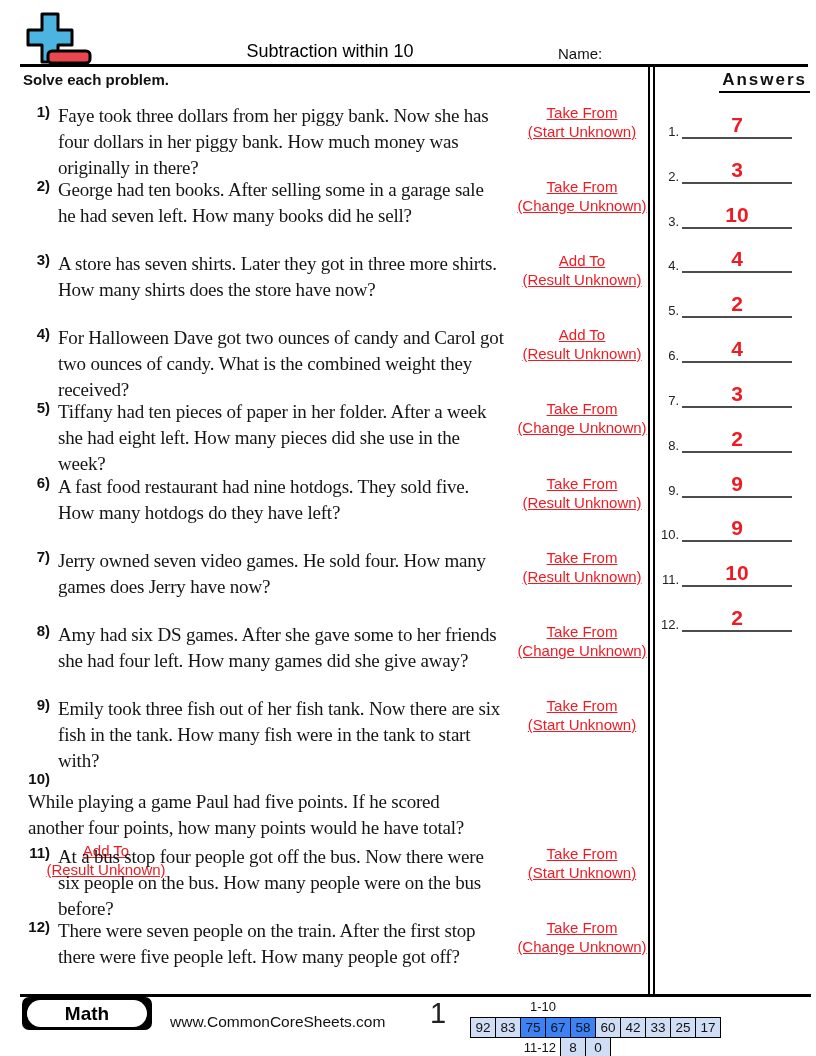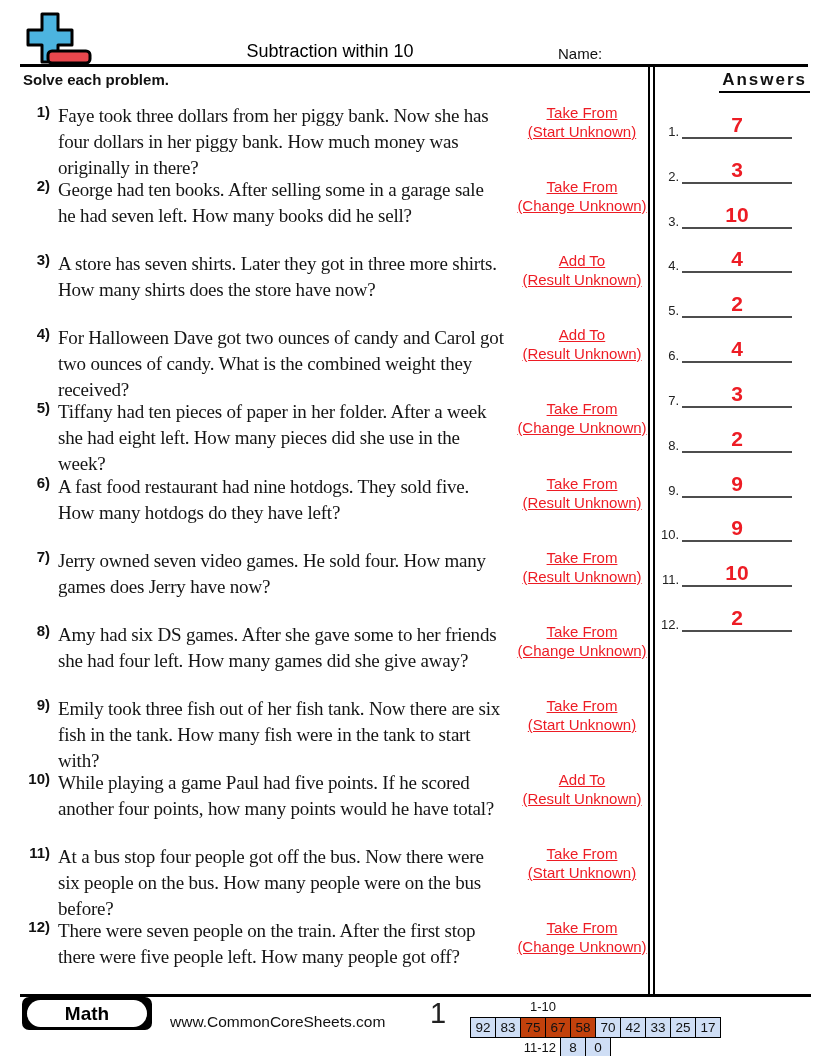--- a/index.html
+++ b/index.html
@@ -62,21 +62,21 @@
   .math-badge-pill span { font-size:19px; font-weight:bold; color:#000; }
   .site-url { position:absolute; left:170px; top:1013px; font-size:15.5px; color:#111; }
   .page-number { position:absolute; left:418px; top:997px; width:40px; text-align:center; font-size:29px; font-weight:400; color:#222; }
   .score-table { position:absolute; left:470px; top:996px; }
   .score-row { display:flex; align-items:stretch; margin-top:-1px; }
   .score-row:first-child { margin-top:0;flex-direction:column; }
   .score-label { width:86px; text-align:right; padding-right:4px; font-size:13px; line-height:21px; color:#111; }
   .score-cells { display:flex; }
   .score-cell {
     width:24px; height:19px; border:1px solid #000; margin-left:-1px;
-    text-align:center; font-size:13.5px; line-height:19px; background:#c2410c; color:#111;
+    text-align:center; font-size:13.5px; line-height:19px; background:#3b82f6; color:#111;
   }
   .score-cell:first-child { margin-left:0; }
   .score-cell.hl { background:var(--hl-blue); }
 </style>
 </head>
 <body>
 
 <div class="page">
 
   <svg class="logo-svg" width="80" height="56" viewBox="0 0 80 56">
@@ -253,21 +253,21 @@
 
   <div class="problem-row" style="top: 696px;">
     <span class="problem-num">9)</span>
     <span class="problem-text">Emily took three fish out of her fish tank. Now there are six fish in the tank. How many fish were in the tank to start with?</span>
     <span class="problem-type">
       <div class="type-line-1">Take From</div>
       <div class="type-line-2">(Start Unknown)</div>
     </span>
   </div>
 
-  <div class="problem-row" style="top: 770px;">
+  <div class="problem-row" style="top: 770px; flex-direction: column;">
     <span class="problem-num">10)</span>
     <span class="problem-text">While playing a game Paul had five points. If he scored another four points, how many points would he have total?</span>
     <span class="problem-type">
       <div class="type-line-1">Add To</div>
       <div class="type-line-2">(Result Unknown)</div>
     </span>
   </div>
 
   <div class="problem-row" style="top: 844px;">
     <span class="problem-num">11)</span>
@@ -298,21 +298,21 @@
   <div class="page-number">1</div>
   <div class="score-table">
     <div class="score-row">
       <span class="score-label">1-10</span>
       <span class="score-cells">
           <span class="score-cell hl">92</span>
           <span class="score-cell hl">83</span>
           <span class="score-cell">75</span>
           <span class="score-cell">67</span>
           <span class="score-cell">58</span>
-          <span class="score-cell hl">70</span>
+          <span class="score-cell hl">60</span>
           <span class="score-cell hl">42</span>
           <span class="score-cell hl">33</span>
           <span class="score-cell hl">25</span>
           <span class="score-cell hl">17</span>
         </span>
     </div>
     <div class="score-row">
       <span class="score-label">11-12</span>
       <span class="score-cells">
           <span class="score-cell hl">8</span>

